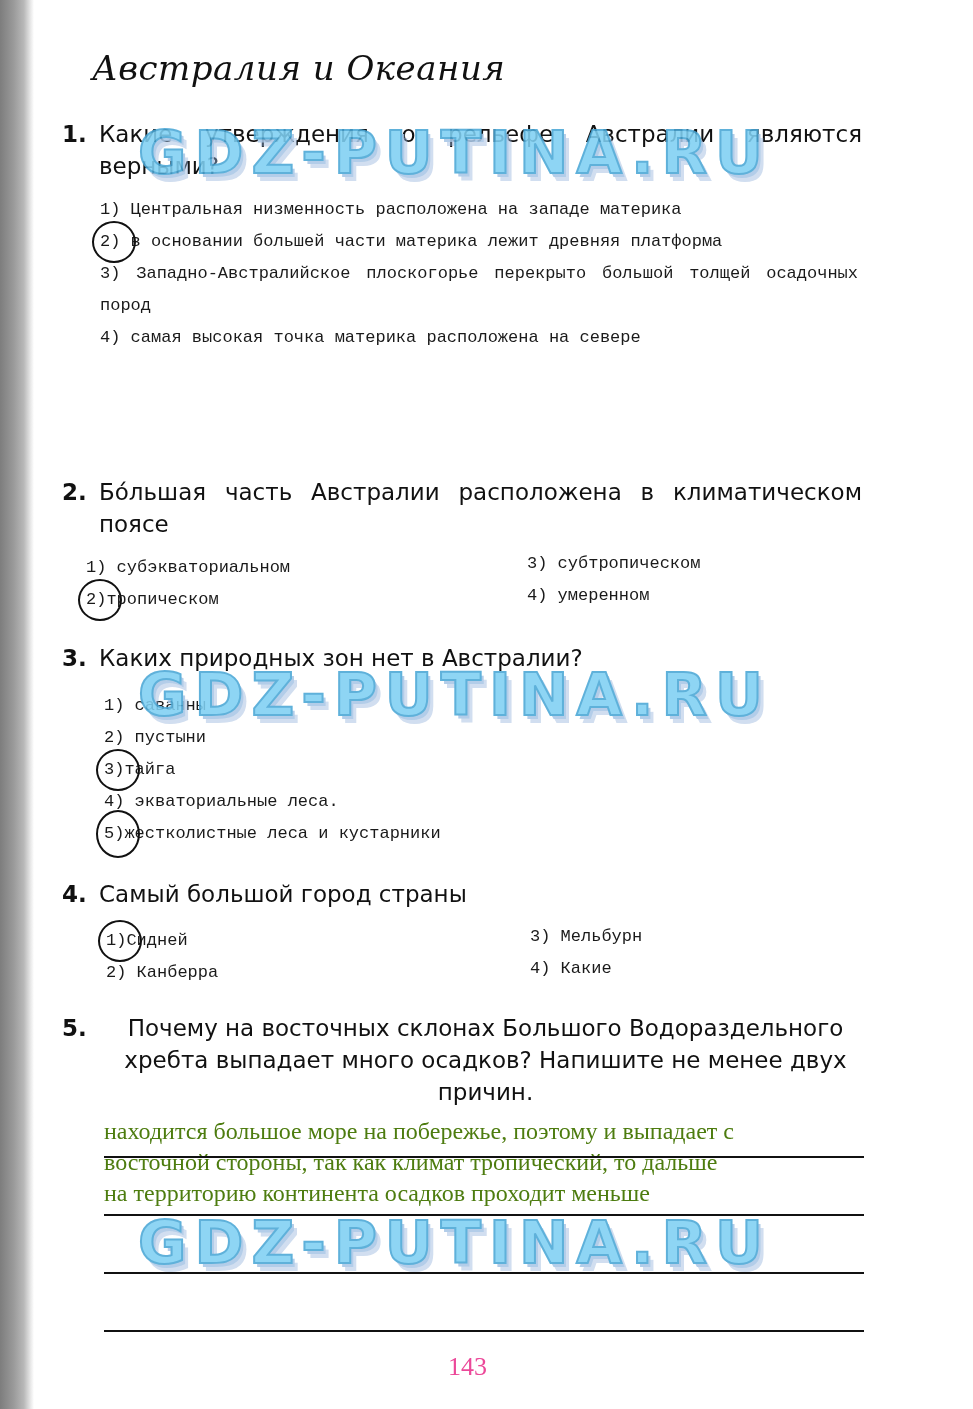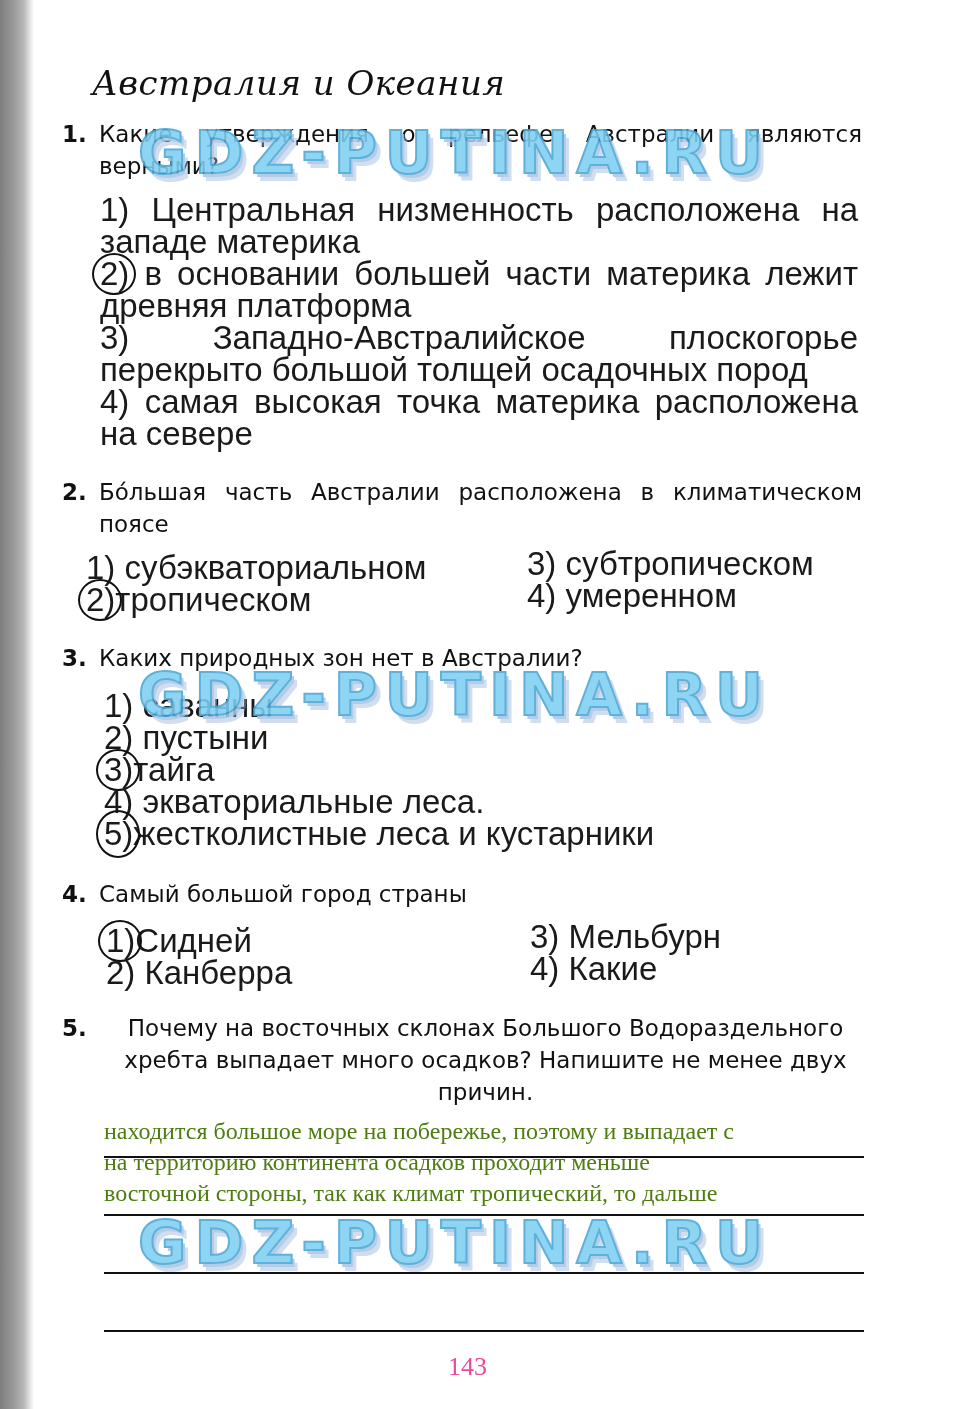--- a/index.html
+++ b/index.html
@@ -9,31 +9,31 @@
       font-family: "Liberation Serif", serif;
       color: #1a1a1a;
     }
     .spine {
       position: absolute; left: 0; top: 0; width: 34px; height: 1409px;
       background: linear-gradient(to right, #7d7d7d 0%, #9a9a9a 40%, #b8b8b8 70%, #e8e8e8 90%, #ffffff 100%);
     }
     .title {
       position: absolute; left: 92px; top: 48px;
       font-family: "DejaVu Serif", serif; font-style: italic;
-      font-size: 34px; letter-spacing: 0.5px; color: #111; margin-top: 15px;
+      font-size: 34px; letter-spacing: 0.5px; color: #111;
     }
     .q {
       position: absolute; left: 62px;
       font-family: "DejaVu Sans", sans-serif;
       font-size: 23px; line-height: 32px; color: #111;
       width: 800px;
     }
     .q .num { position: absolute; left: 0; top: 0; font-weight: bold; }
     .q .qtext { display: block; padding-left: 37px; text-align: justify; }
-    .opts { position: absolute; font-family: Liberation Sans, sans-serif; font-size: 33px; line-height: 32px; color: #1a1a1a; }
+    .opts { position: absolute; font-family: Liberation Mono, monospace; font-size: 17px; line-height: 32px; color: #1a1a1a; }
     .opt { position: relative; white-space: nowrap; }
     .opt.wrap { white-space: normal; text-align: justify; }
     .circle {
       position: absolute; border: 2px solid #111; border-radius: 50%;
       width: 40px; height: 38px; left: -8px; top: -5px;
     }
     .answer {
       position: absolute; left: 104px; top: 1116px; width: 760px;
       font-family: "Liberation Serif", serif; font-size: 24px; line-height: 31px; color: #4d7c0f;
     }
@@ -108,22 +108,22 @@
   <div class="opt"><span>4)</span> <span>Какие</span></div>
 </div>
 
 <div class="q" style="top:1012px; width:810px;">
   <span class="num">5.</span>
   <span class="qtext" style="text-align:center;">Почему на восточных склонах Большого Водораздельного хребта выпадает много осадков? Напишите не менее двух причин.</span>
 </div>
 
 <div class="answer">
   <div>находится большое море на побережье, поэтому и выпадает с</div>
+  <div>восточной стороны, так как климат тропический, то дальше</div>
   <div>на территорию континента осадков проходит меньше</div>
-  <div>восточной стороны, так как климат тропический, то дальше</div>
 </div>
 <div class="line" style="left:104px; top:1156px; width:760px;"></div>
 <div class="line" style="left:104px; top:1214px; width:760px;"></div>
 <div class="line" style="left:104px; top:1272px; width:760px;"></div>
 <div class="line" style="left:104px; top:1330px; width:760px;"></div>
 
 <div class="pagenum">143</div>
 
 <div class="wm" style="top:118px;">GDZ-PUTINA.RU</div>
 <div class="wm" style="top:660px;">GDZ-PUTINA.RU</div>

